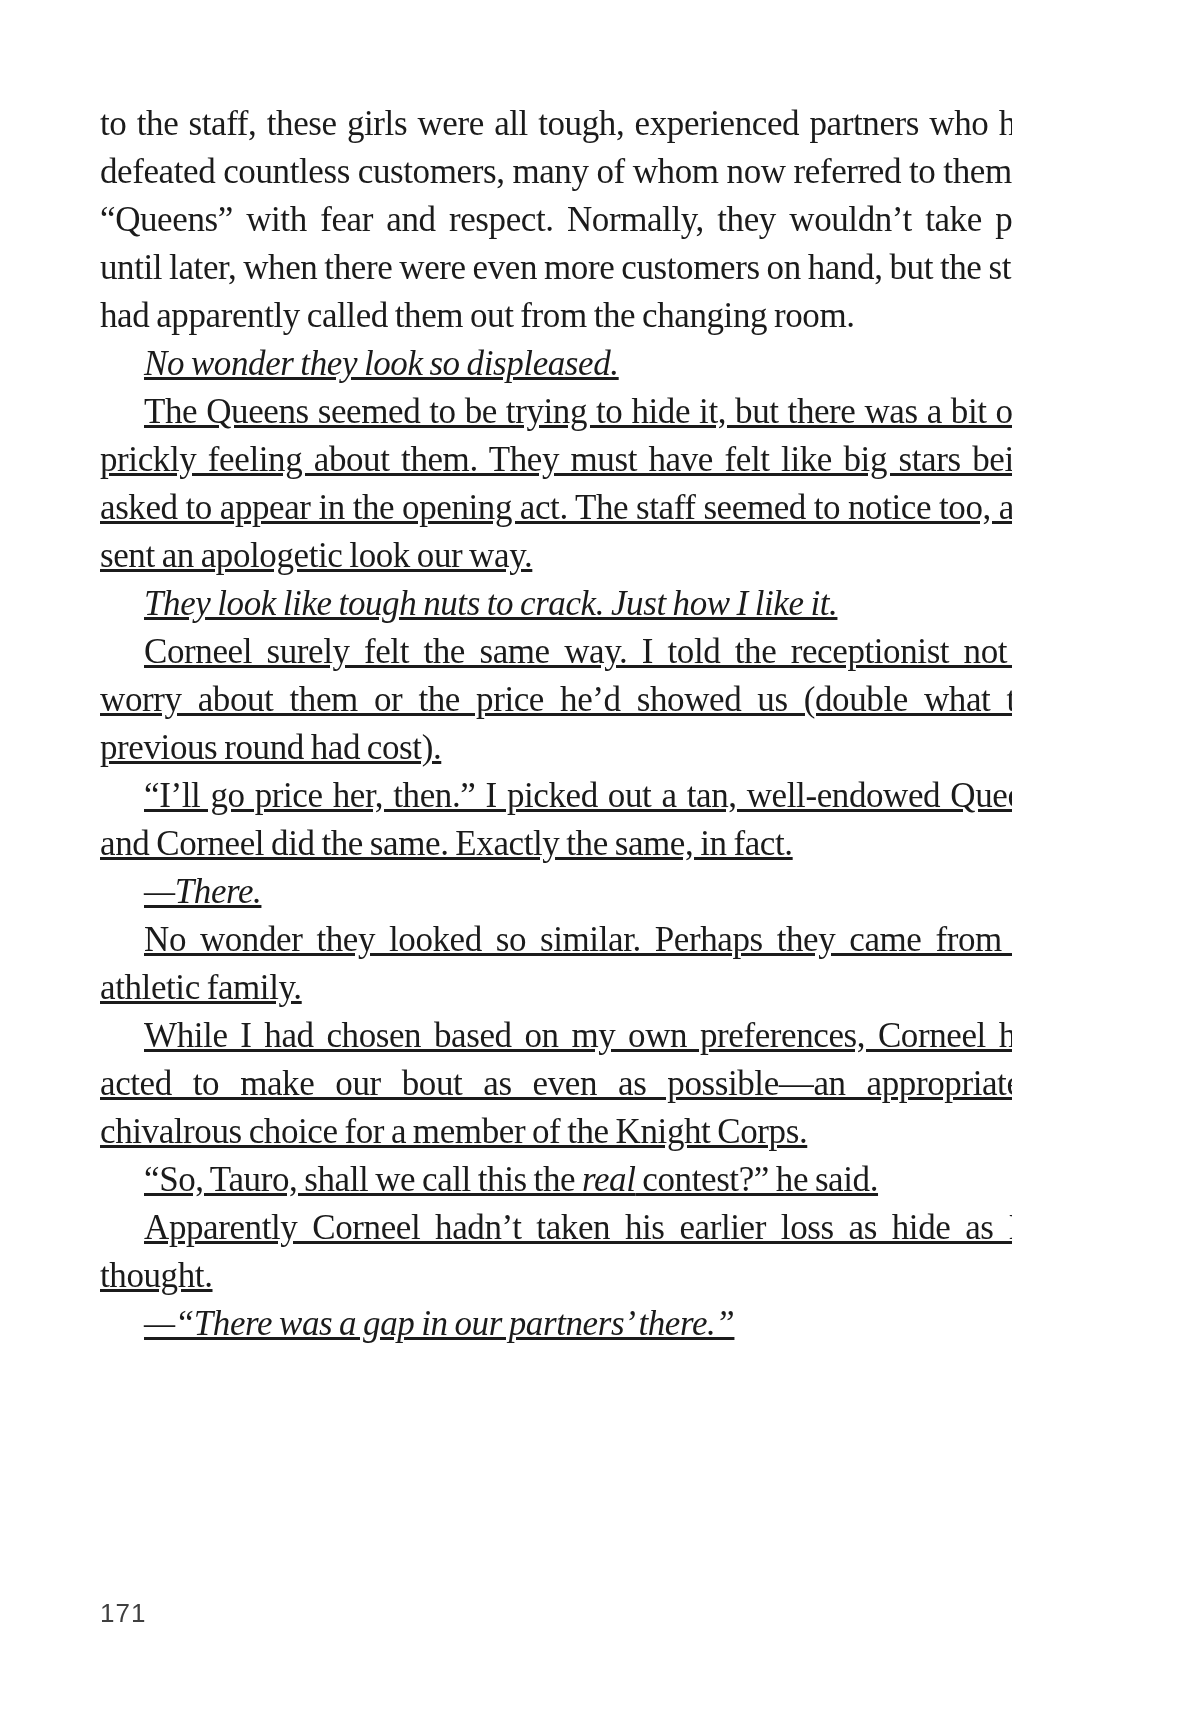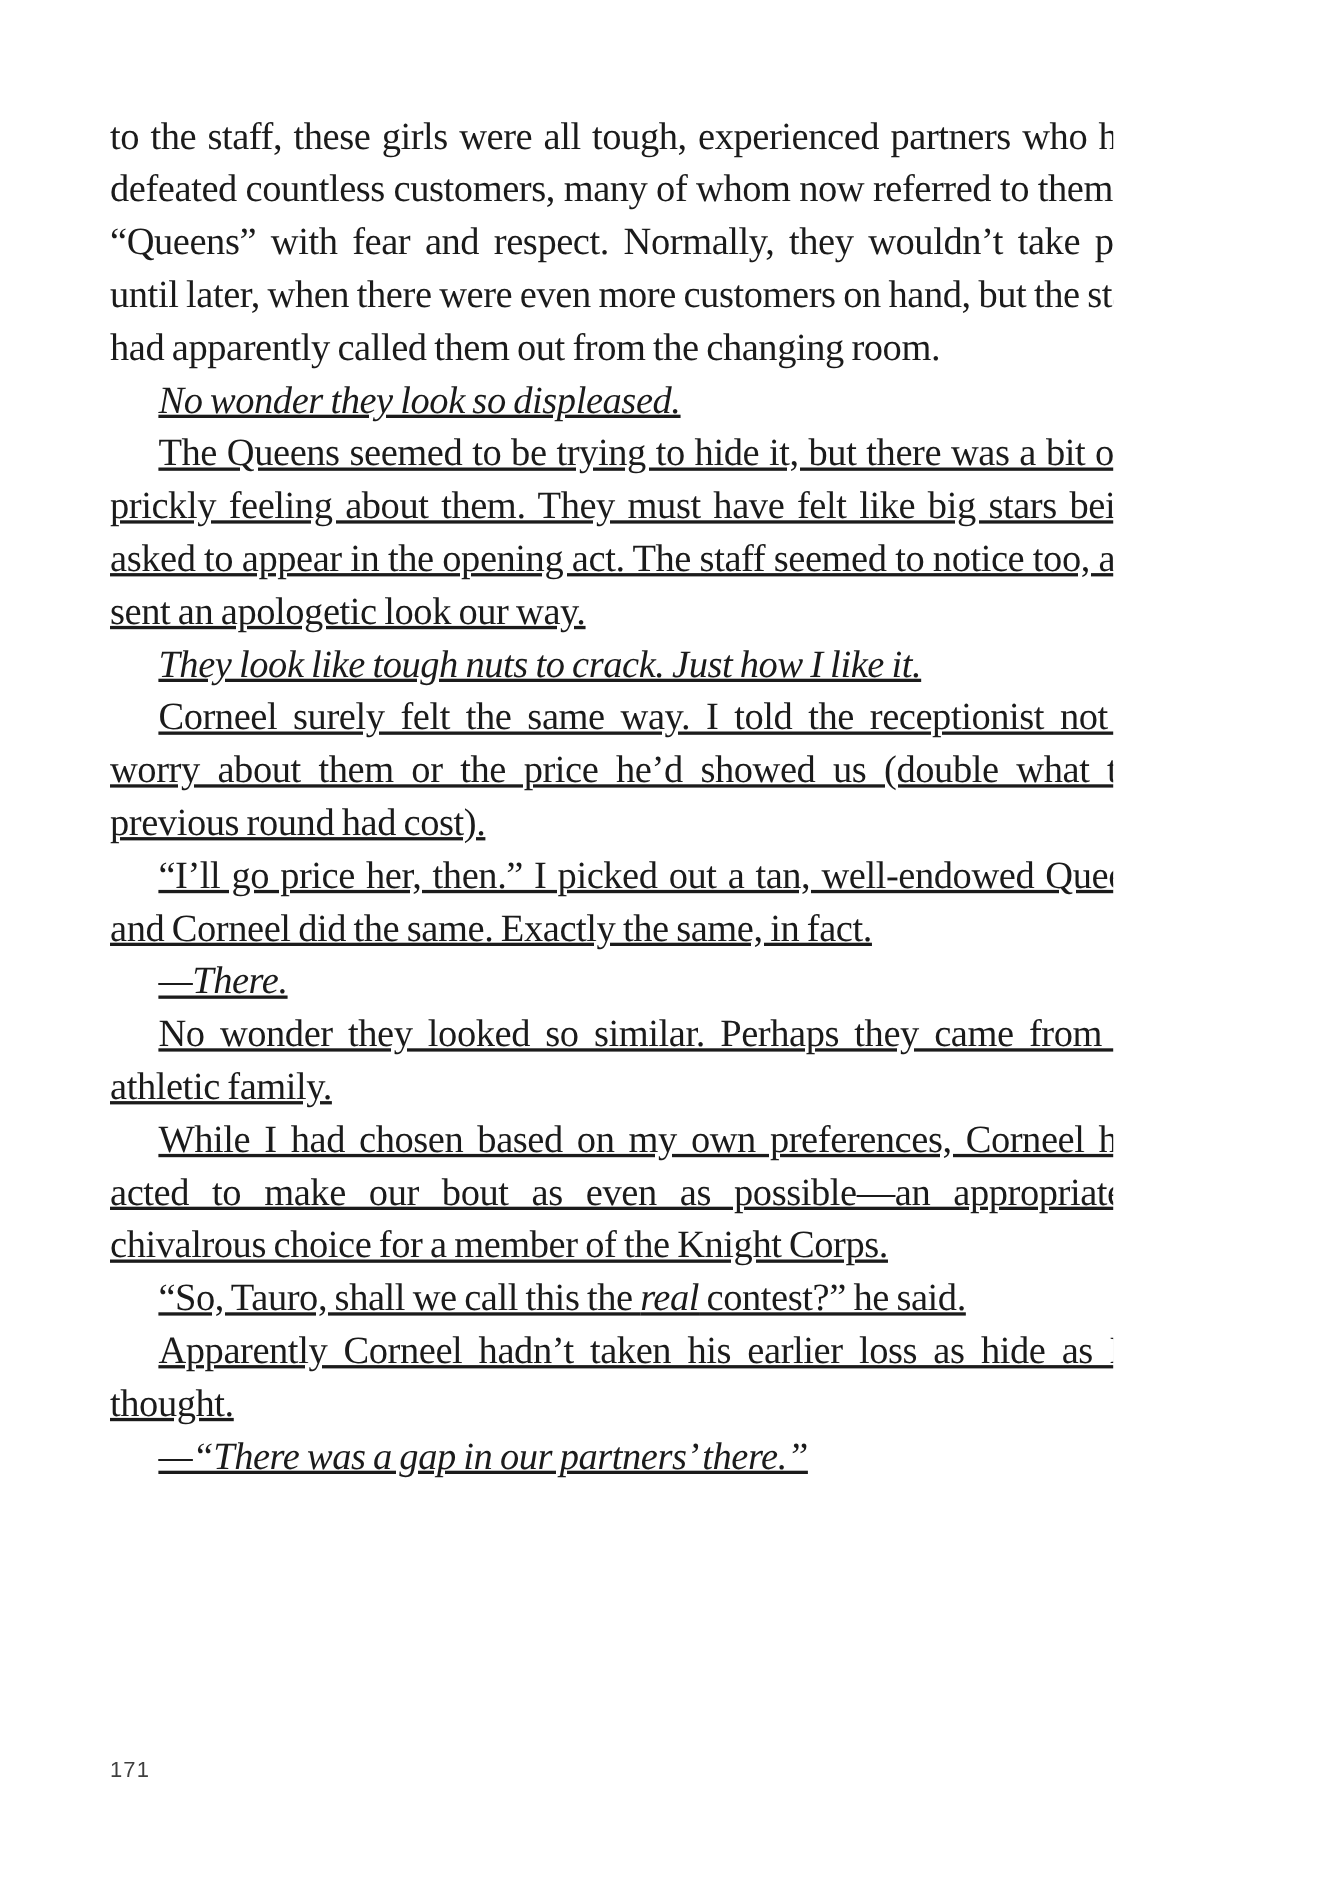--- a/index.html
+++ b/index.html
@@ -39,21 +39,21 @@
     font-style: italic;
   }
   .seg-italic {
     font-style: italic;
   }
   .page-number {
     position: absolute;
     left: 100px;
     top: 1598px;
     font-family: "Liberation Sans", sans-serif;
-    font-size: 20px;
+    font-size: 26px;
     letter-spacing: 1px;
     color: #3f3f3f;
   }
 </style>
 </head>
 <body>
 
 <div class="page">
 
   <div class="text-block">

